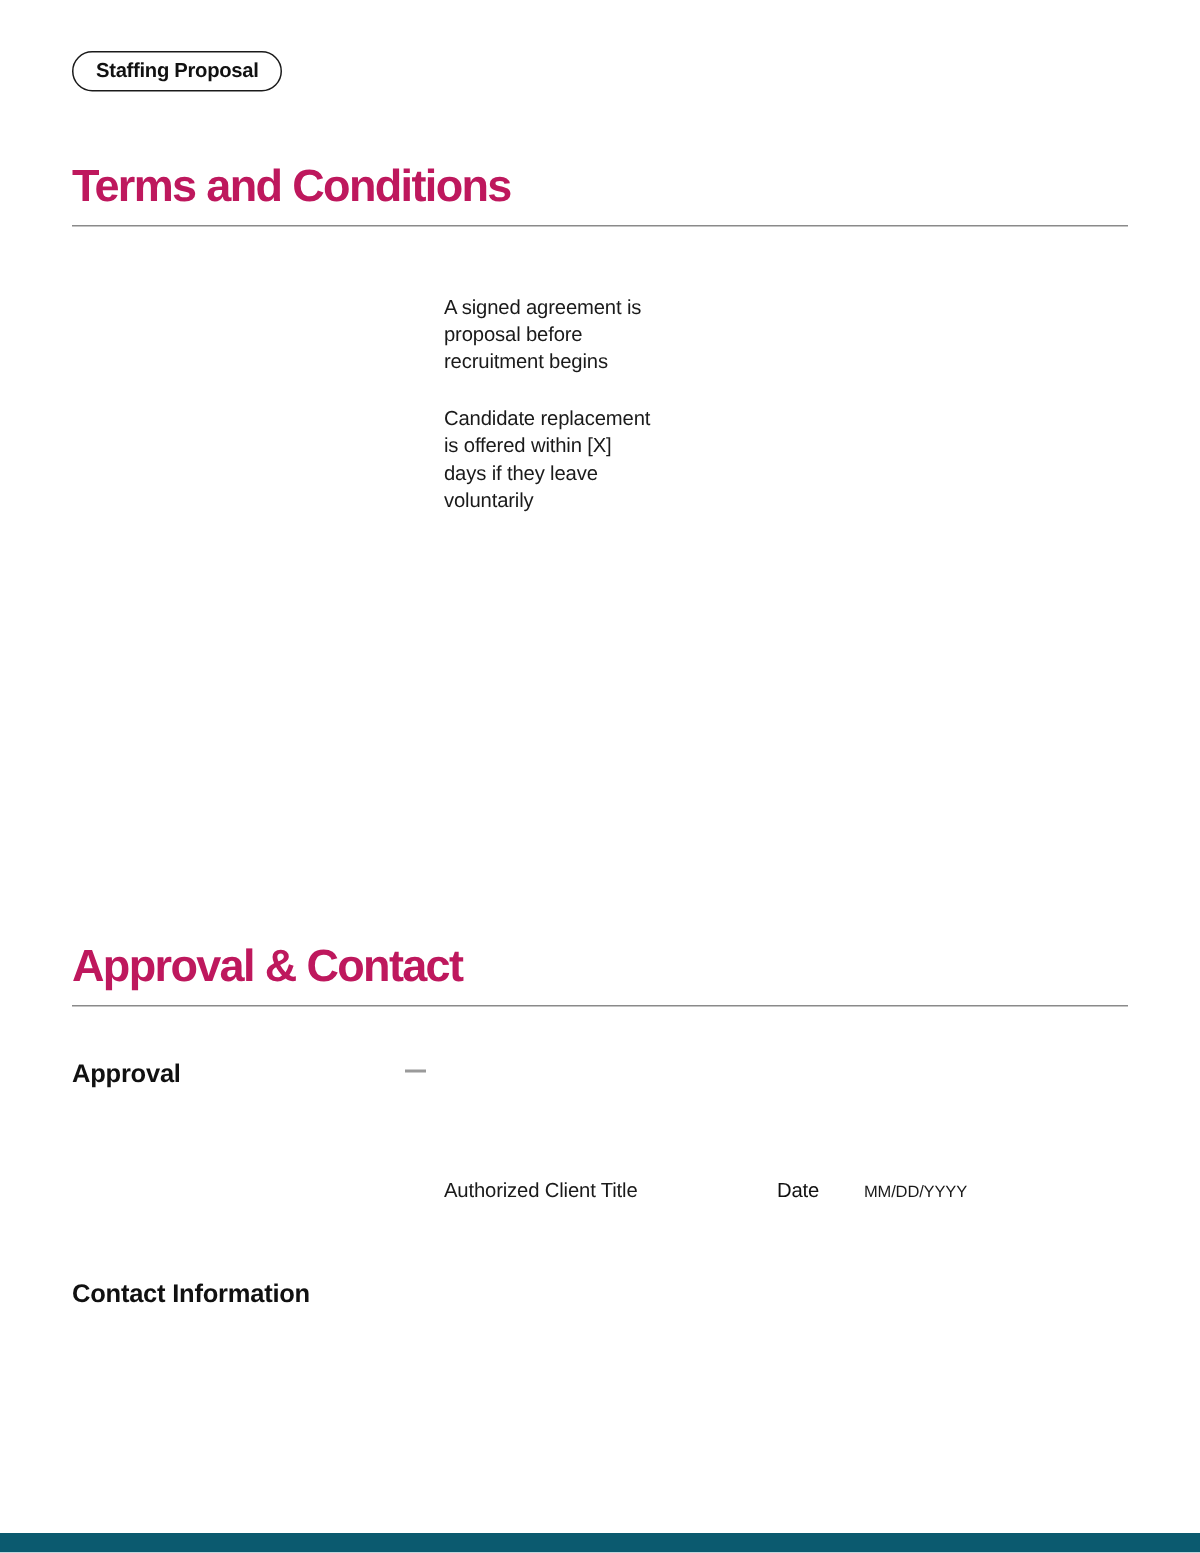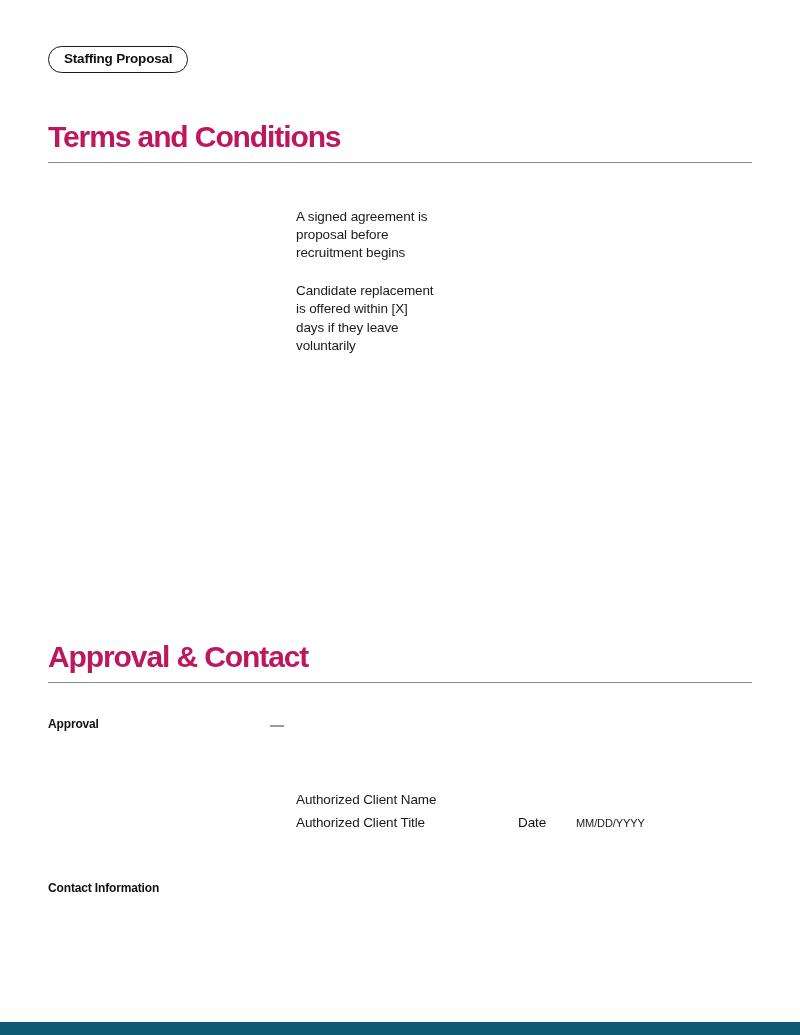--- a/index.html
+++ b/index.html
@@ -15,21 +15,21 @@
     color: #111111;
     position: relative;
     overflow: hidden;
   }
 
   .page {
     position: absolute;
     left: 0; top: 0;
     width: 800px;
     height: 1035px;
-    padding: 12px 48px;
+    padding: 0 48px;
   }
 
   
   .badge-row {
     padding-top: 34px;
   }
   .badge {
     display: inline-block;
     border: 1.4px solid #1a1a1a;
     border-radius: 999px;
@@ -59,21 +59,21 @@
   }
 
   
   .row {
     display: flex;
     align-items: flex-start;
   }
   .col-label {
     width: 222px;
     flex: 0 0 222px;
-    font-size: 12px;
+    font-size: 17px;
     font-weight: 700;
     letter-spacing: -0.15px;
     color: #111111;
     line-height: 1.3;
   }
   .col-dash {
     width: 26px;
     flex: 0 0 26px;
     padding-top: 8px;
   }
@@ -196,23 +196,20 @@
         </div>
       <div class="col-body"></div>
     </div>
 
     <div class="sig-block">
       <div class="row">
         <div class="col-label"></div>
         <div class="col-dash"></div>
         <div class="col-body">
           <div class="sig-line-row">
-            <div class="sig-name">Authorized Client Name</div>
-          </div>
-          <div class="sig-line-row">
             <div class="sig-name">Authorized Client Title</div>
             <div class="date-label">Date</div>
             <div class="date-value">MM/DD/YYYY</div>
           </div>
         </div>
       </div>
     </div>
 
     <div class="row" style="margin-top:46px;flex-direction:column;">
       <div class="col-label">Contact Information</div>

